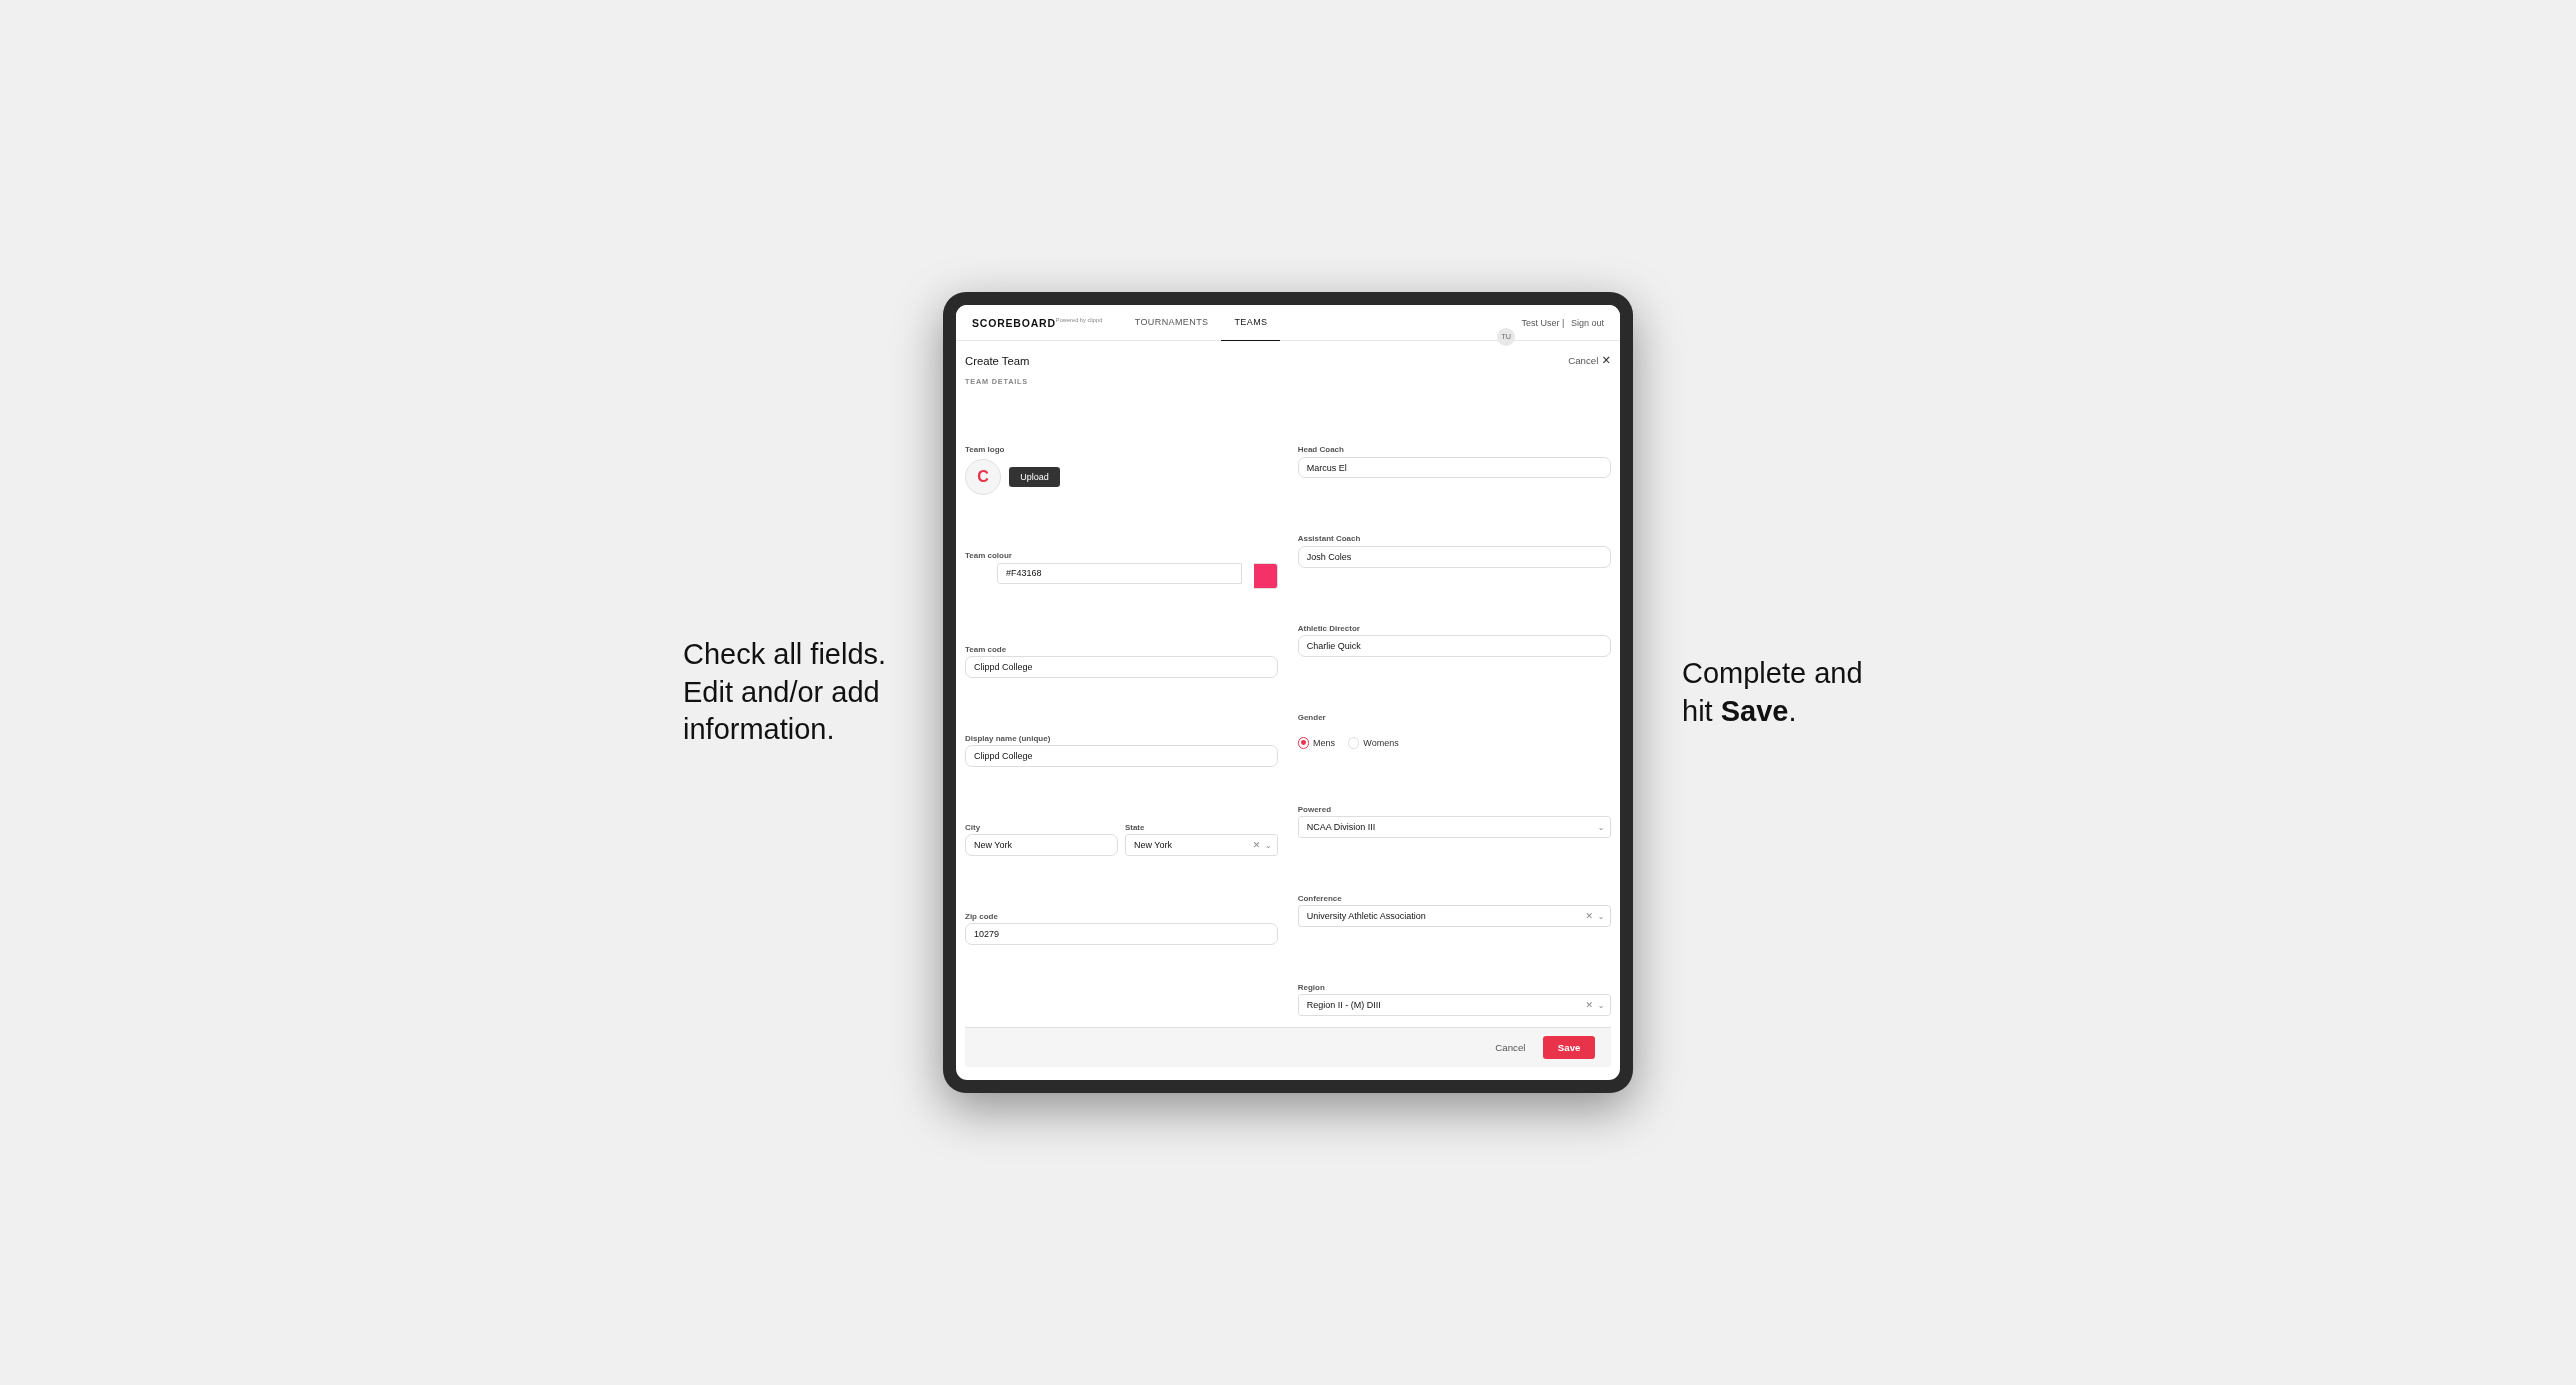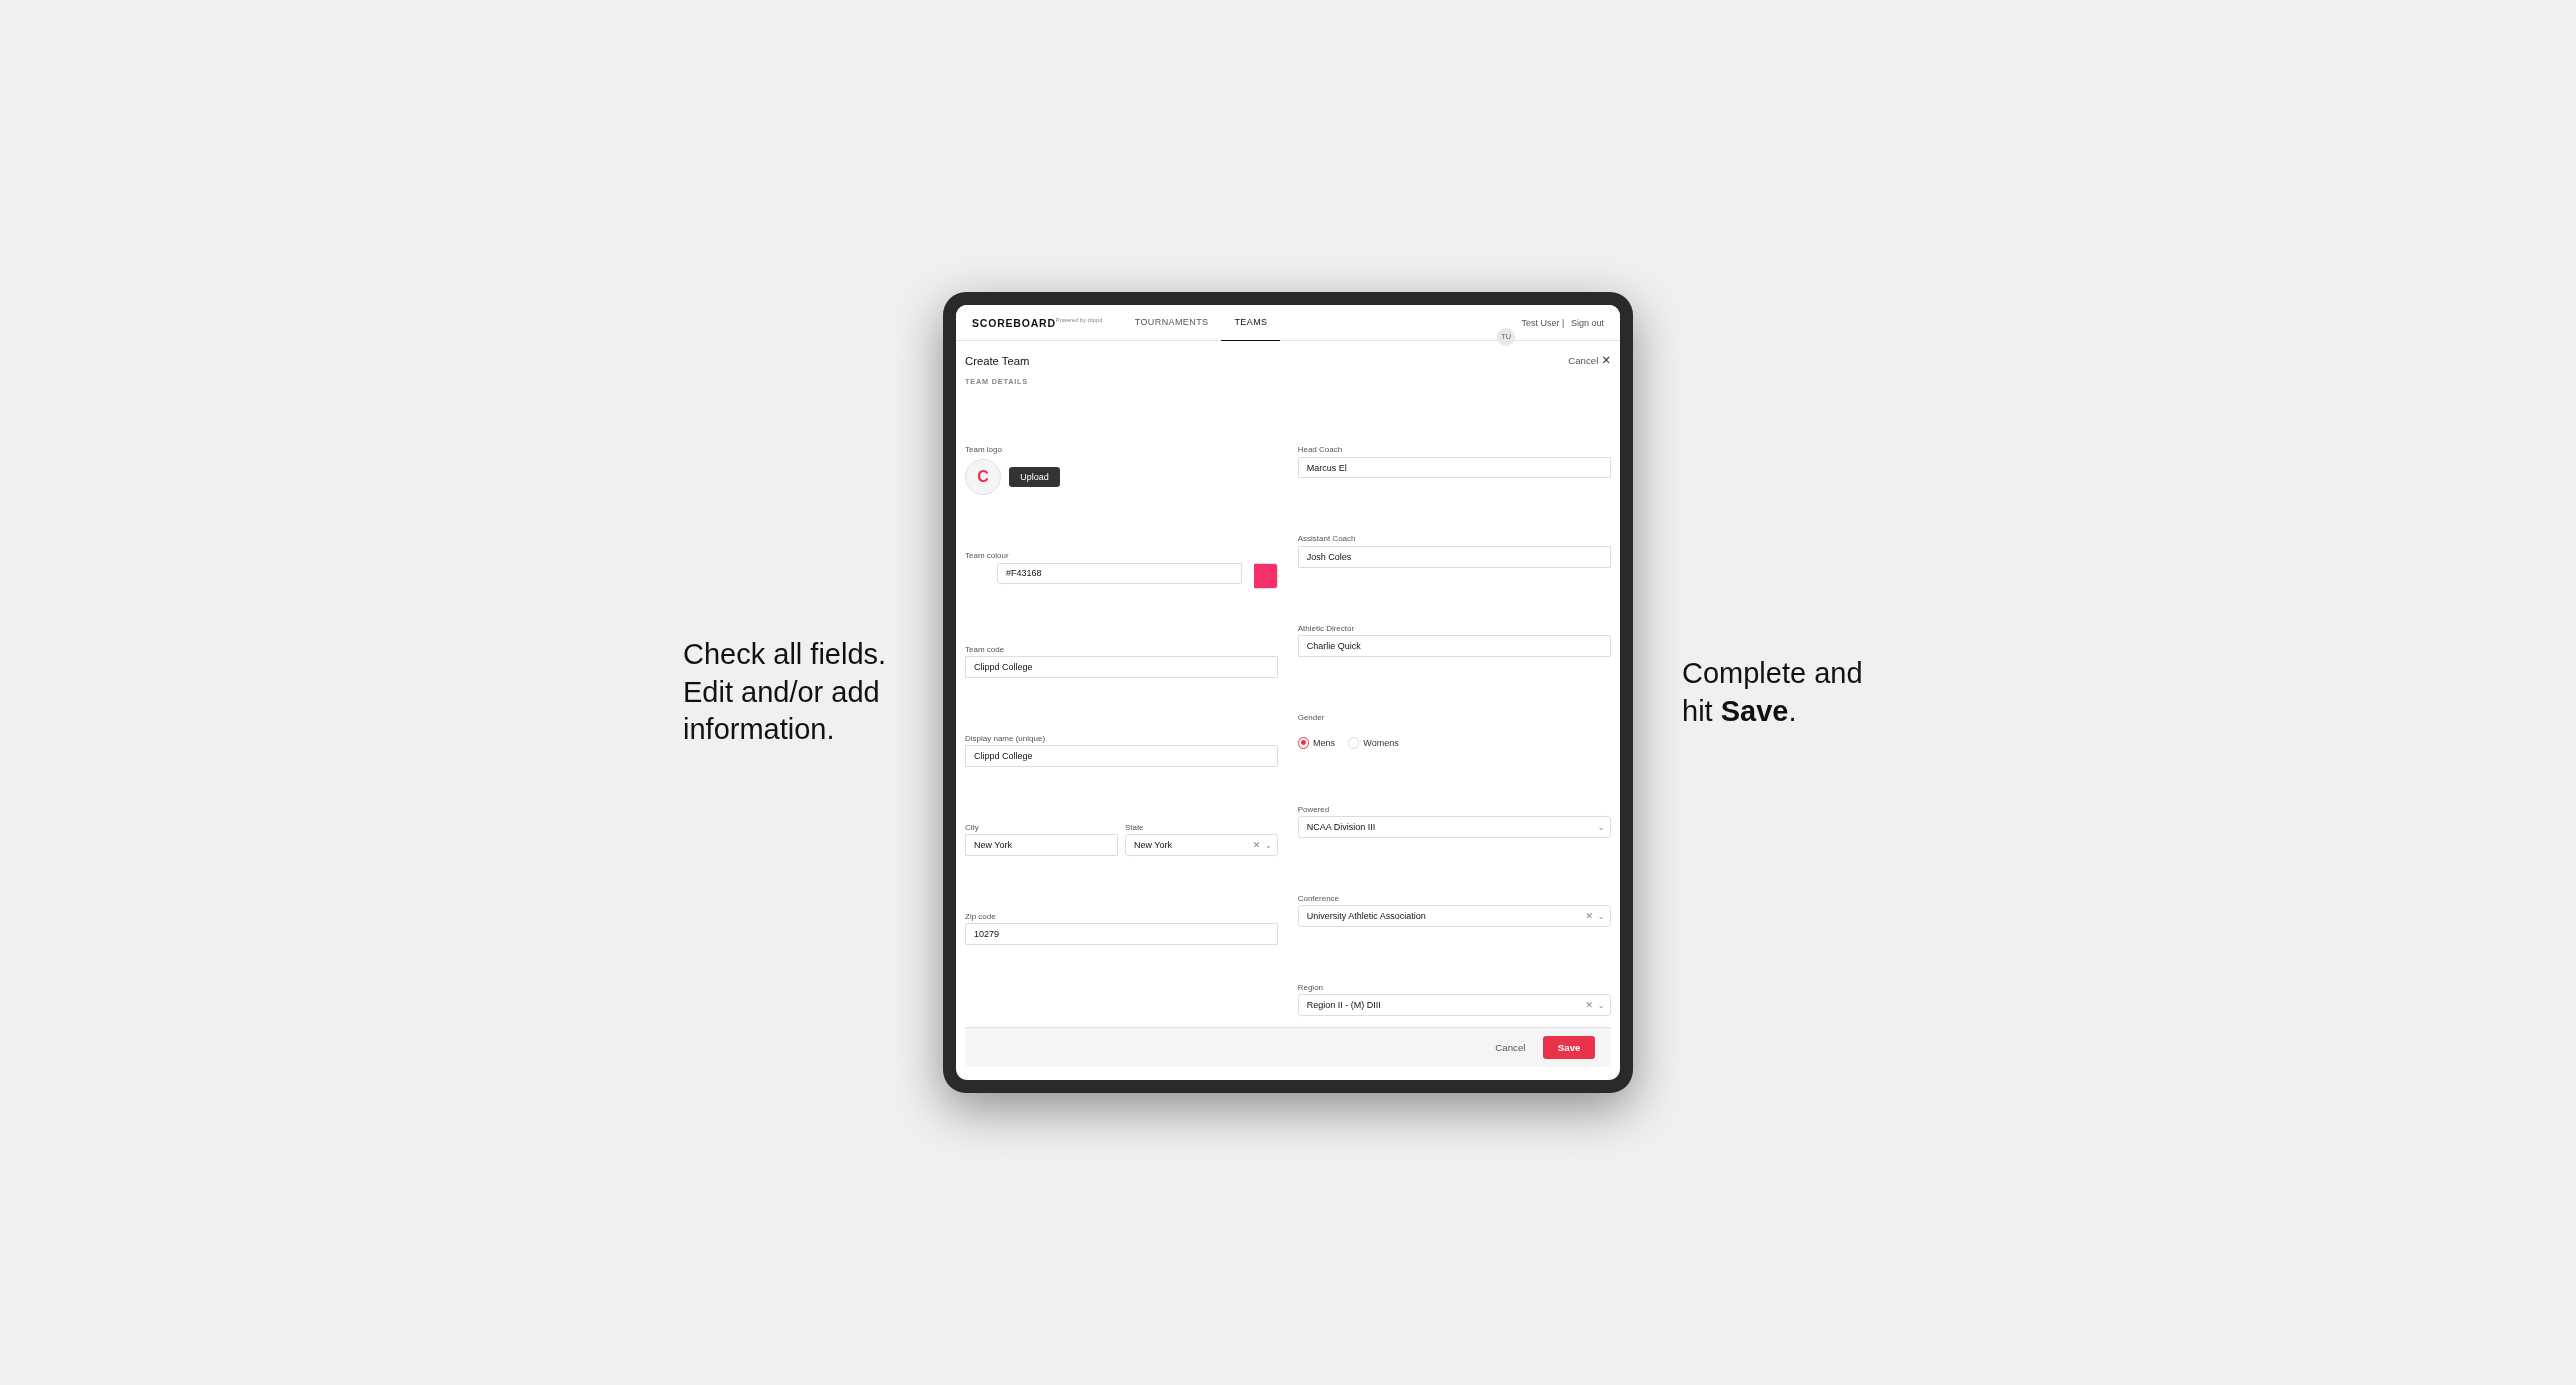--- a/index.html
+++ b/index.html
@@ -198,27 +198,27 @@
     
     .field {
       display: flex;
       flex-direction: column;
       gap: 2.4px;
     }
 
     .field-label {
       font-size: 8px;
       color: #555;
-      font-weight: 400;
+      font-weight: 700;
       margin-top: 48px;
     }
 
     .field-input {
       border: 0.8px solid #ddd;
-      border-radius: 1px;
+      border-radius: 7px;
       padding: 4.9px 8px;
       font-size: 9px;
       color: #111;
       outline: none;
       background: #fff;
     }
 
     
     .logo-area {
       display: flex;

